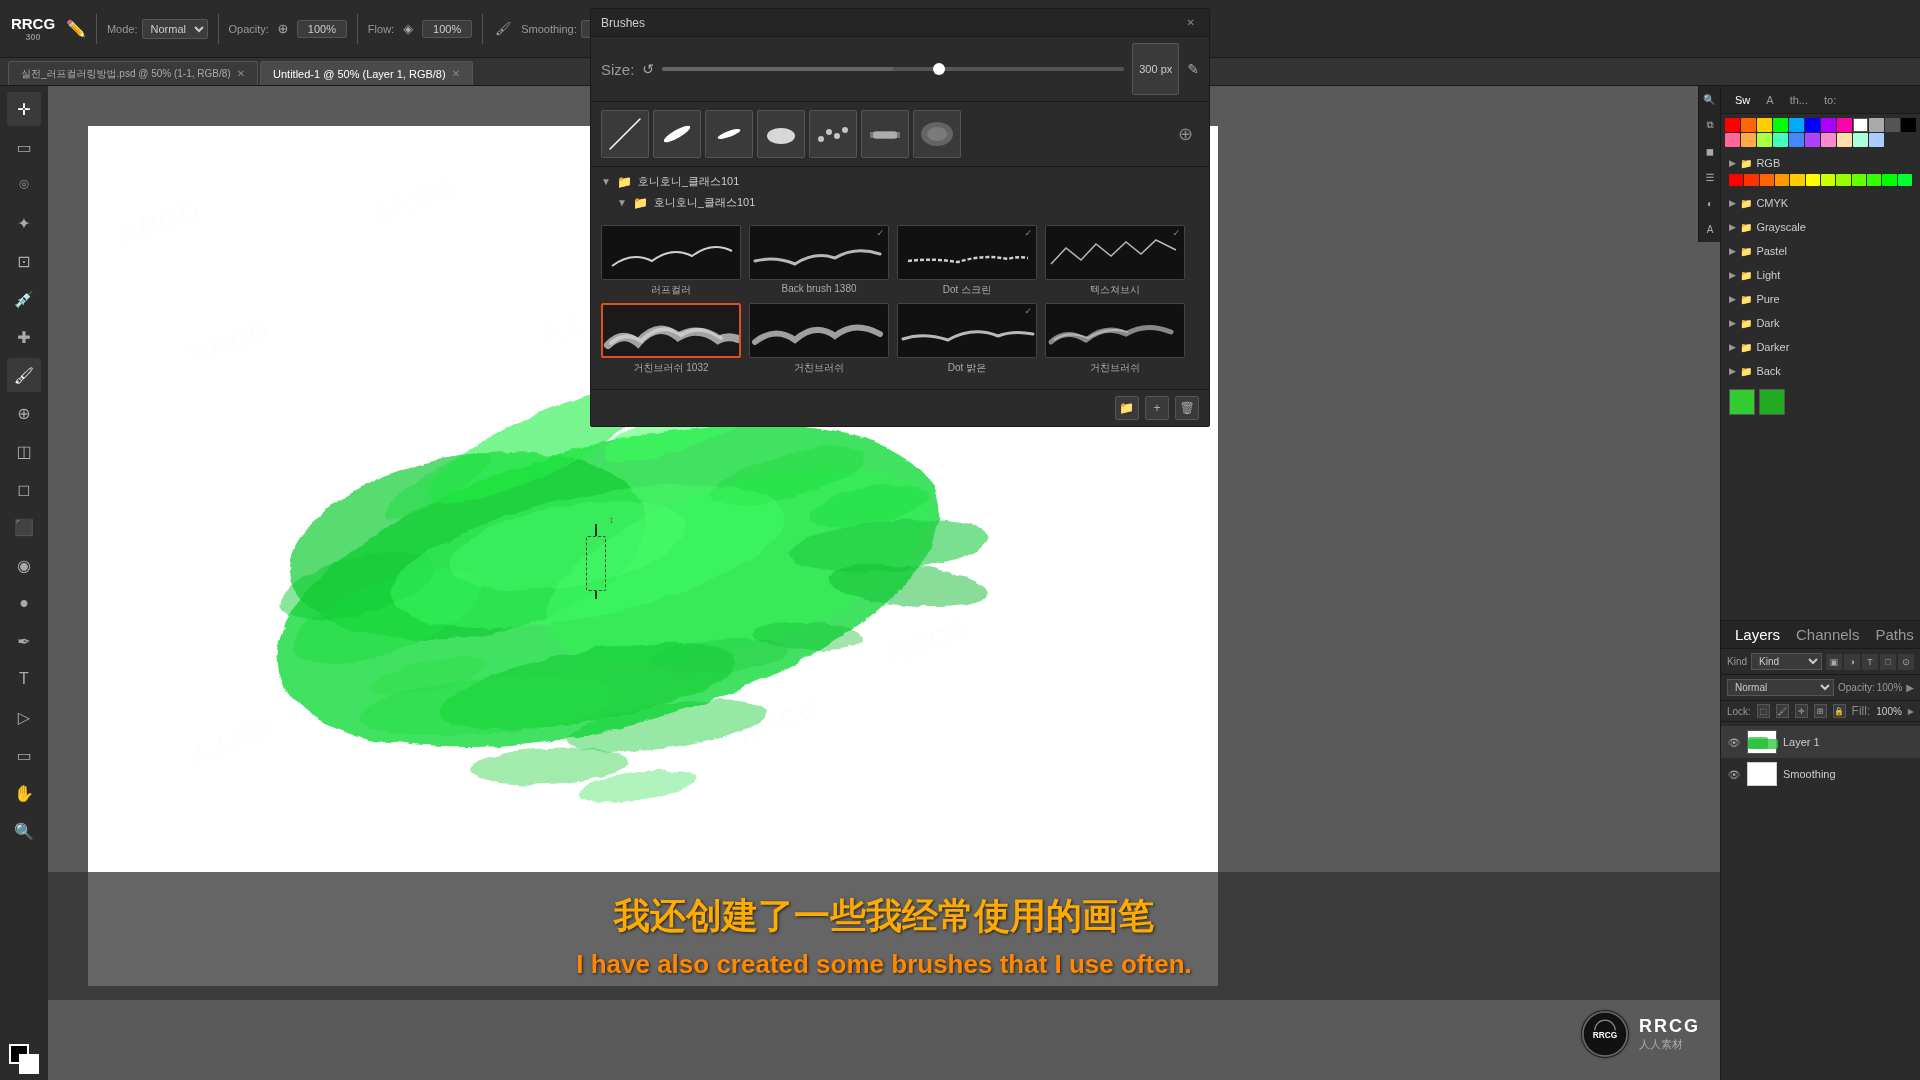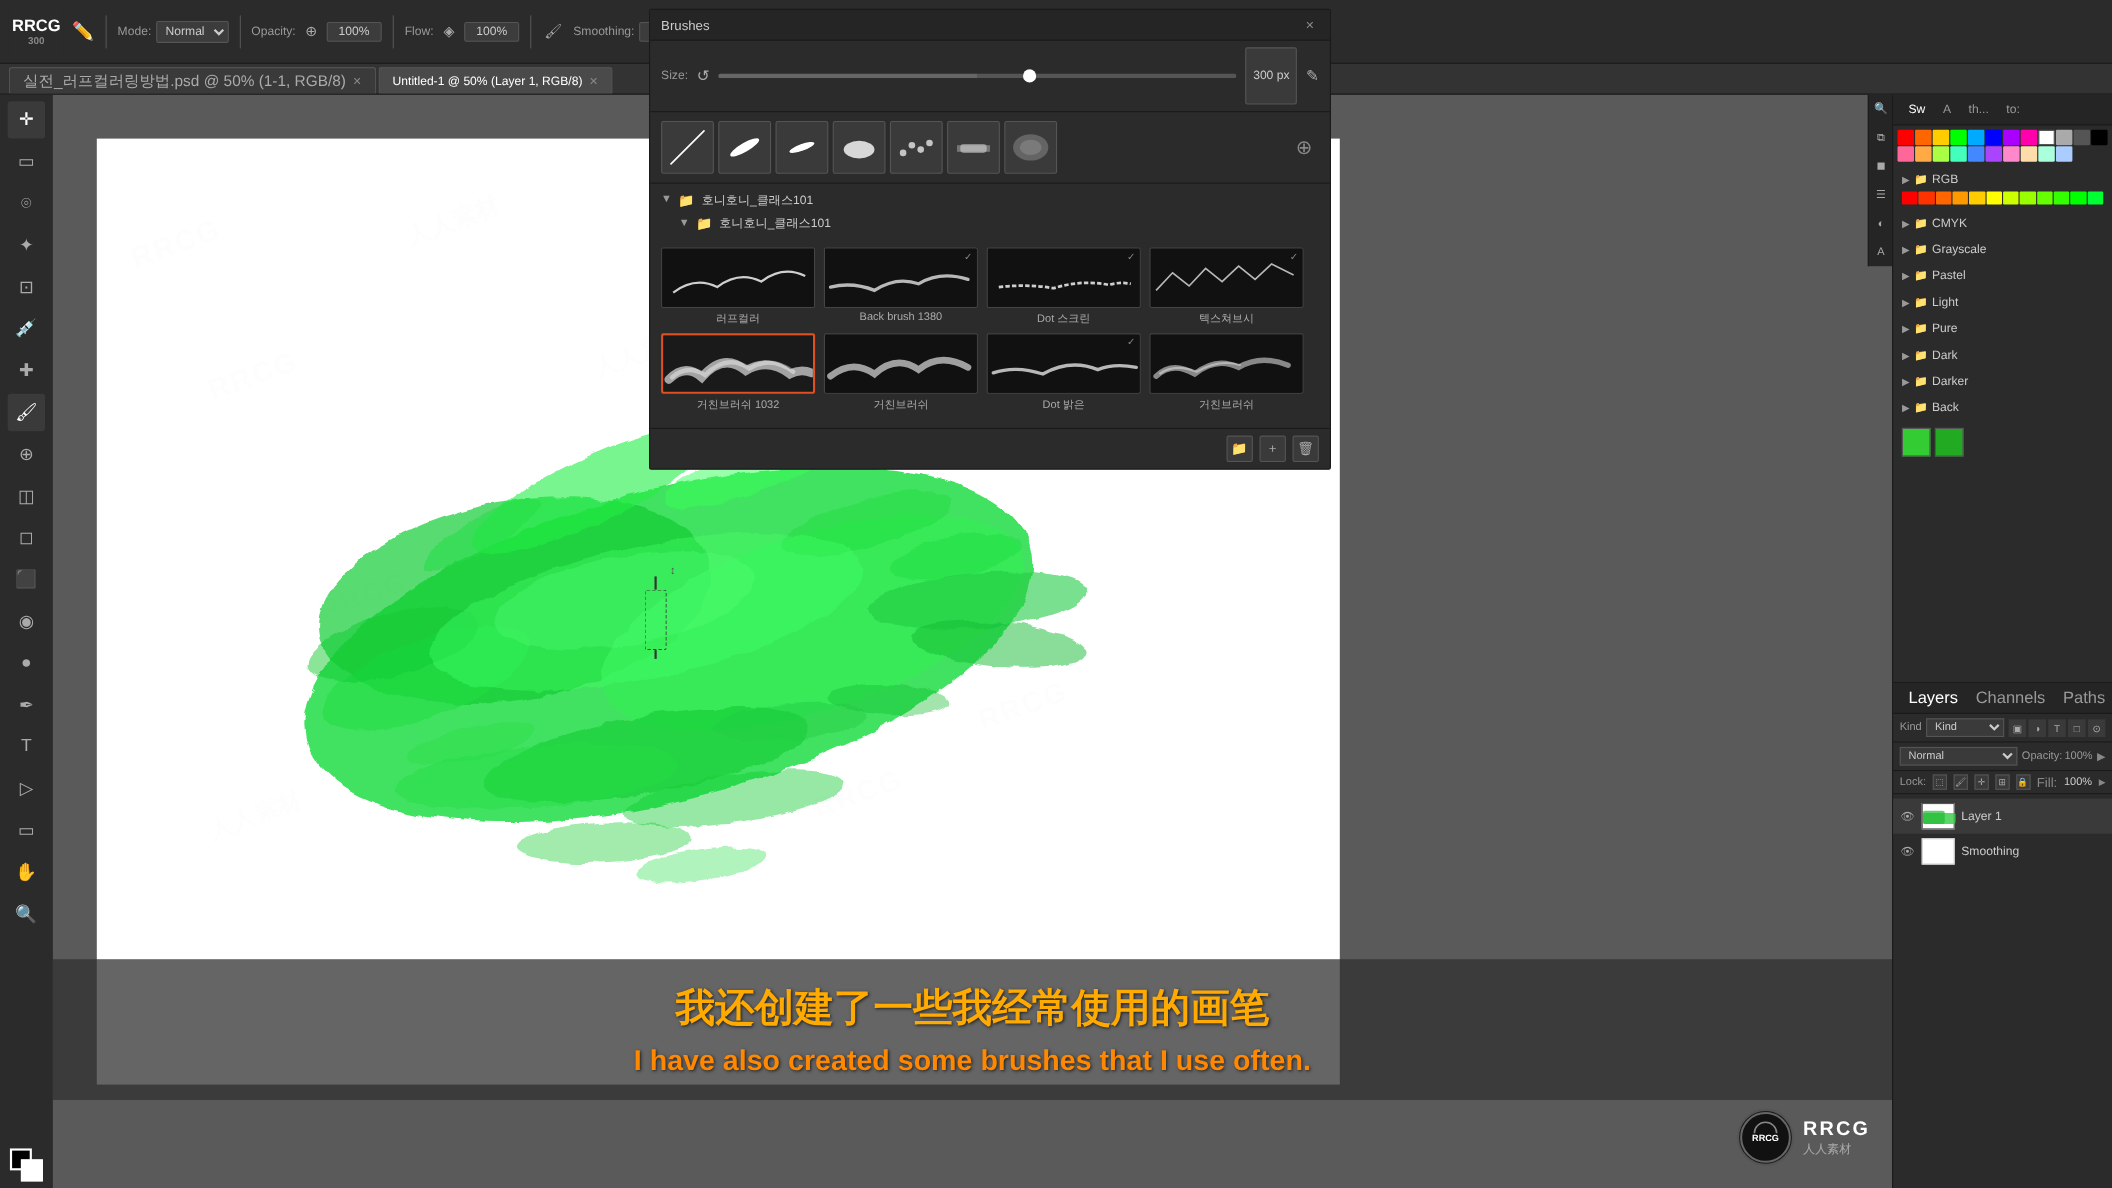--- a/index.html
+++ b/index.html
@@ -213,21 +213,21 @@
     #brushes-panel-size {
       display: flex;
       align-items: center;
       padding: 6px 10px;
       gap: 8px;
       border-bottom: 1px solid #1a1a1a;
     }
 
     .size-label {
       color: #999;
-      font-size: 11px;
+      font-size: 15px;
     }
 
     .size-value {
       color: #ccc;
       font-size: 11px;
       background: #3a3a3a;
       border: 1px solid #555;
       padding: 19px 6px;
       border-radius: 2px;
     }
@@ -785,21 +785,21 @@
 
   <div class="toolbar-divider"></div>
 
   <div class="toolbar-icon" style="font-size:16px;">⚙️</div>
   <div class="toolbar-icon" style="font-size:14px;">↗</div>
   <div class="toolbar-icon" style="font-size:14px;">◯</div>
 </div>
 
 <div id="tabs-bar">
   <div class="tab">
-    <span style="font-size:14px;color:#aaa;">실전_러프컬러링방법.psd @ 50% (1-1, RGB/8)</span>
+    <span style="font-size:10px;color:#aaa;">실전_러프컬러링방법.psd @ 50% (1-1, RGB/8)</span>
     <span class="tab-close">✕</span>
   </div>
   <div class="tab active">
     <span style="font-size:11px;color:#fff;">Untitled-1 @ 50% (Layer 1, RGB/8)</span>
     <span class="tab-close">✕</span>
   </div>
 </div>
 
 <div id="left-panel">
   <button class="tool-btn active">✛</button>

